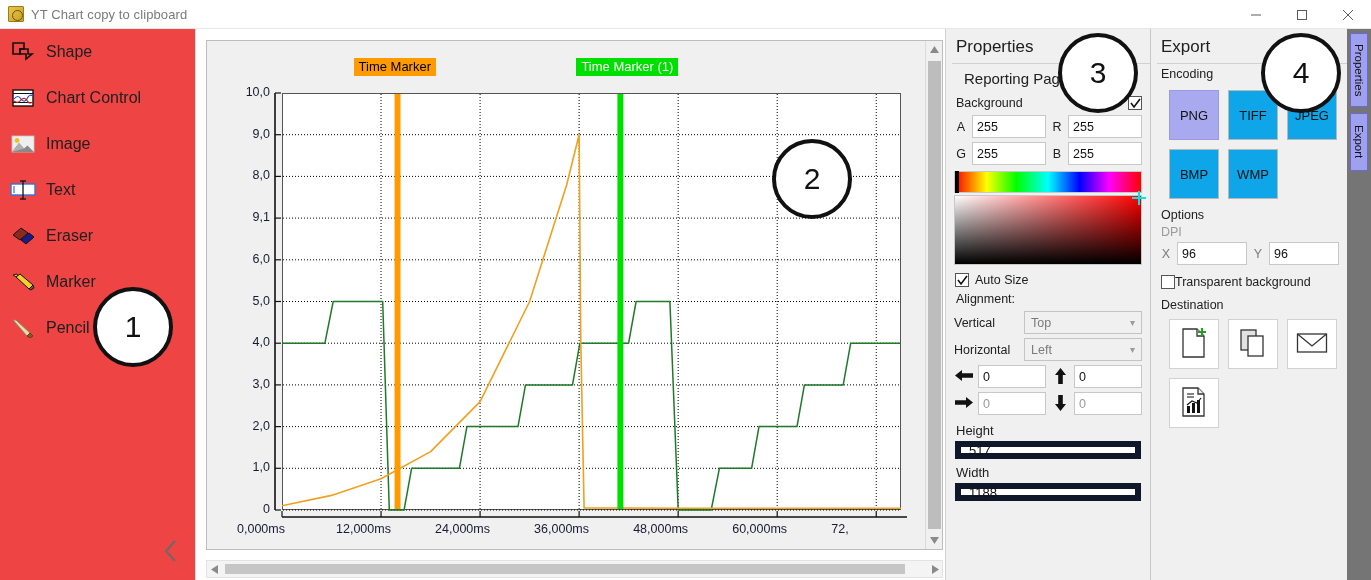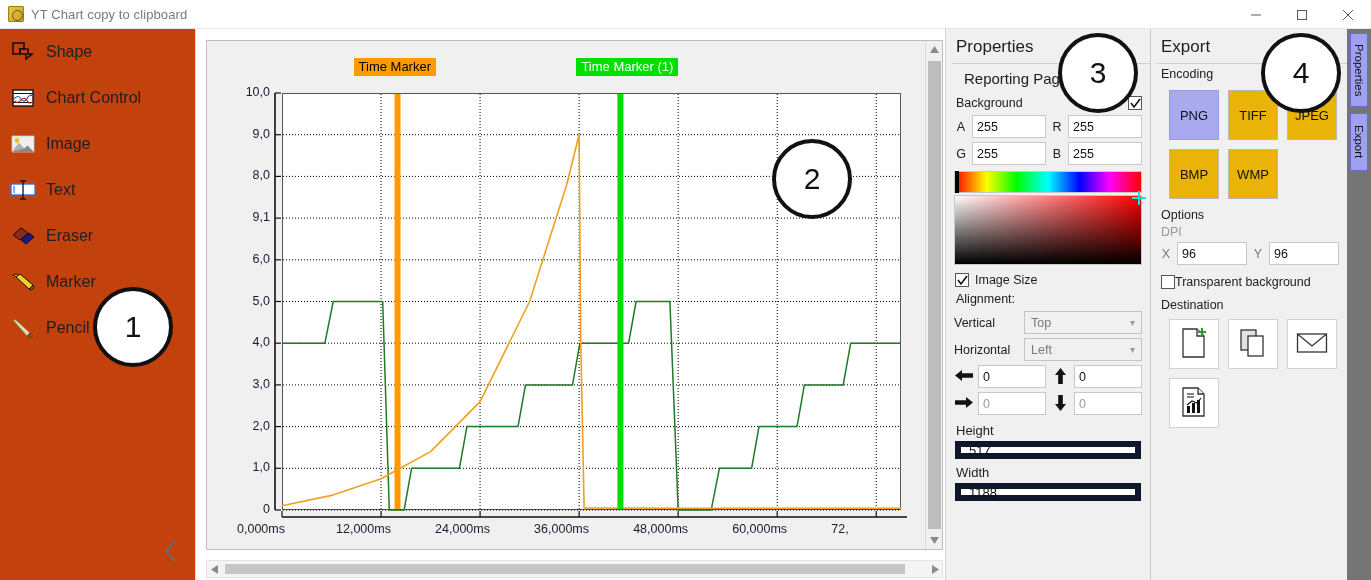--- a/index.html
+++ b/index.html
@@ -39,21 +39,21 @@
   .wbtn svg { display:block; }
 
   
   #main {
     position:absolute; top:29px; left:0; right:0; bottom:0;
     display:flex;
   }
 
   
   #sidebar {
-    width:196px; flex:none; background:#c2410c;
+    width:196px; flex:none; background:#ef4444;
     border-right:1px solid #dcdcdc;
     position:relative;
   }
   .tool {
     height:34px; display:flex; align-items:center; padding-left:6px;
     cursor:default;
     margin-top:12px;
   }
   .tool-ico { width:34px; height:28px; flex:none; display:flex; align-items:center; justify-content:center; }
   .tool-lbl { font-size:16px; color:#202020; margin-left:6px; }
@@ -179,21 +179,21 @@
   .wide-lbl { font-size:13px; color:#202020; padding:6px 0 3px 10px; }
   .wide-field {
     background:#fff; border:6px solid #0f172a; height:15px;
     margin:0 9px; font-size:13px; color:#111; padding:3px 8px;
     display:flex; align-items:center;
   }
 
   
   .enc-grid { display:flex; flex-wrap:wrap; gap:9px; padding:6px 0 0 18px; width:100%; }
   .enc-btn {
-    width:50px; height:50px; border:1px solid #b8b8b8; background:#eab308;
+    width:50px; height:50px; border:1px solid #b8b8b8; background:#0ea5e9;
     display:flex; align-items:center; justify-content:center;
     font-size:13px; color:#111;
   }
   .enc-btn.active { background:#a9a9f0; border-color:#9a9ae0; }
   .dest-grid { display:flex; flex-wrap:wrap; gap:9px; padding:4px 0 0 18px; width:100%; }
   .dest-btn {
     width:50px; height:50px; border:1px solid #d2d2d2; background:#fff;
     display:flex; align-items:center; justify-content:center;
   }
 </style>
@@ -459,21 +459,21 @@
         </svg>
       </span>
     </div>
 
     <div style="display:flex;align-items:center;padding:8px 8px 2px 9px;gap:6px">
       <span class="chk">
         <svg width="11" height="11" viewBox="0 0 11 11">
             <polyline points="1,5 4,9 10,1" fill="none" stroke="#111" stroke-width="1.6"></polyline>
           </svg>
       </span>
-      <span class="sec-lbl" style="padding:0">Image Size</span>
+      <span class="sec-lbl" style="padding:0">Auto Size</span>
     </div>
 
     <div class="sec-lbl">Alignment:</div>
 
     <div class="row">
       <span class="fieldlbl">Vertical</span>
       <span class="sel">
         <span>Top</span>
         <span class="caret">▾</span>
       </span>

